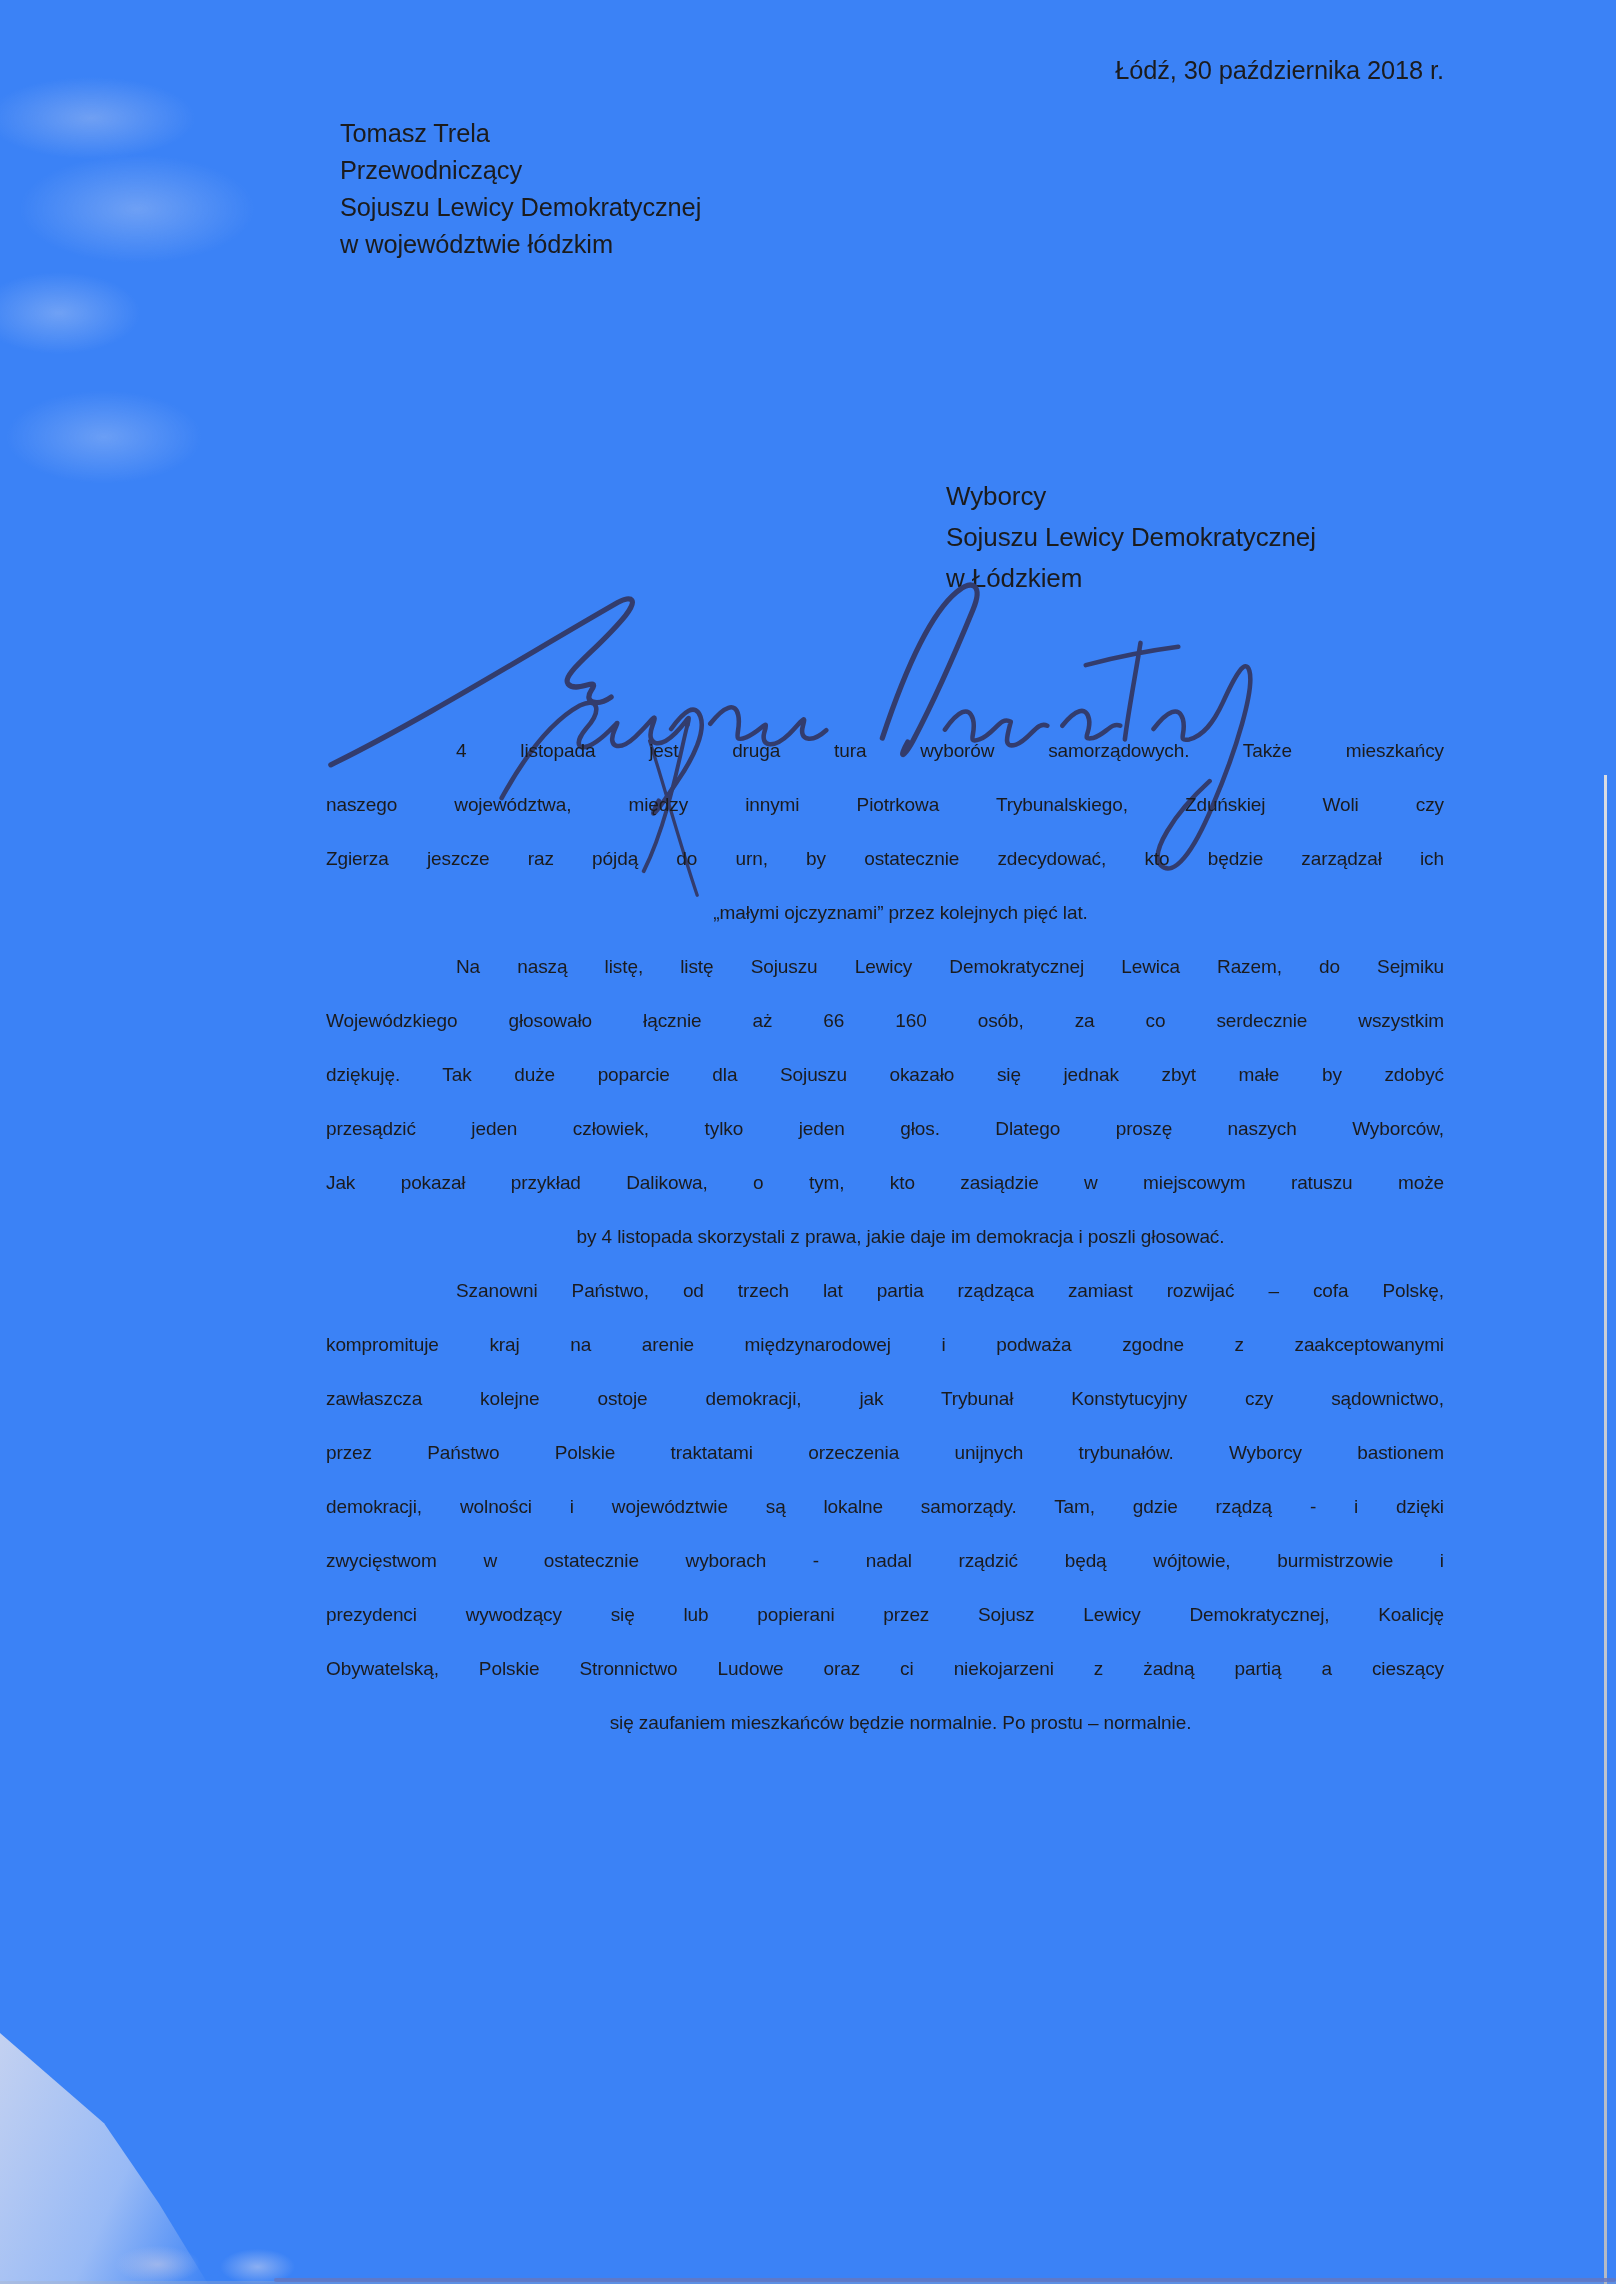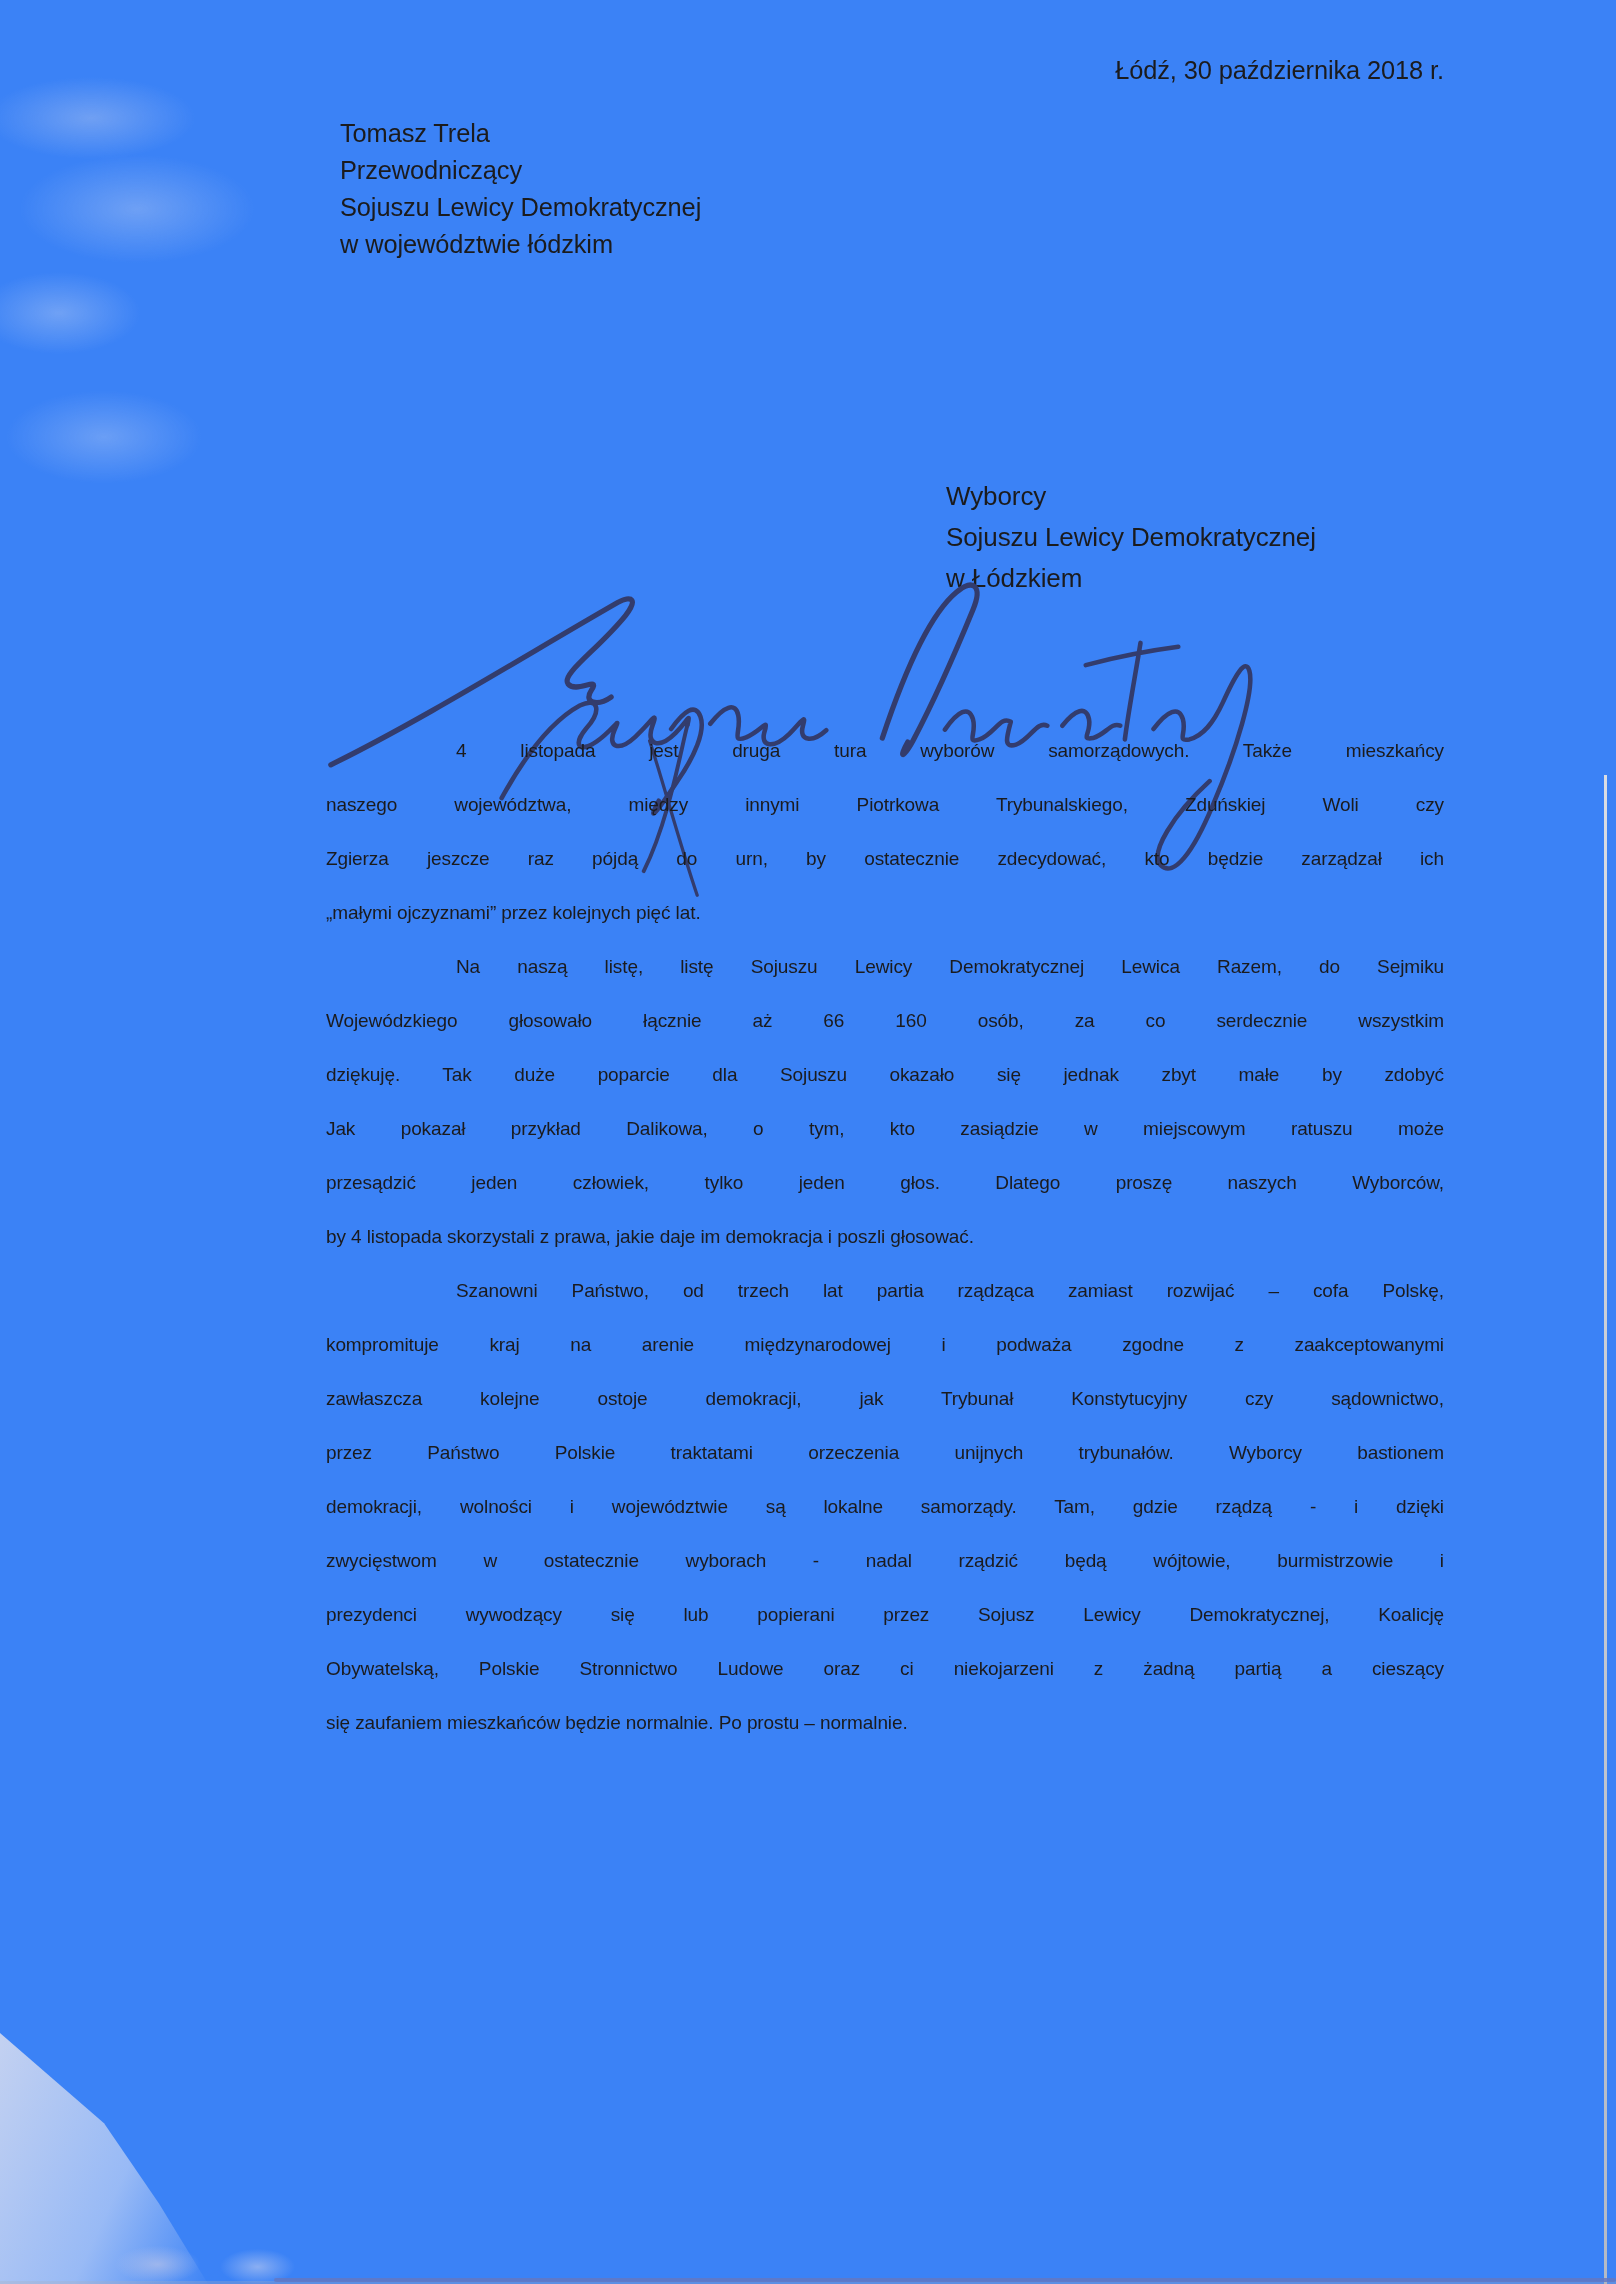--- a/index.html
+++ b/index.html
@@ -43,21 +43,21 @@
   }
   .sender{position:absolute;left:340px;top:115px;font-size:25.4px;line-height:37px;letter-spacing:-0.1px;}
   .recipient{position:absolute;left:946px;top:476px;font-size:26px;line-height:41px;font-weight:normal;letter-spacing:-0.1px;}
   .body-text{
     position:absolute;left:326px;top:724px;width:1118px;
     font-size:19px;letter-spacing:-0.1px;
   }
   .bl{height:54px;line-height:54px;white-space:nowrap;}
   .bl.j{white-space:normal;text-align:justify;text-align-last:justify;}
   .bl.ind{text-indent:130px;}
-  .bl.pend{white-space:nowrap;text-align:left;}
+  .bl.pend{white-space:nowrap;text-align:center;margin-left:31px;}
   
   .signature{position:absolute;left:306px;top:566px;width:991px;height:339px;}
   .signature path{fill:none;stroke:#333c6d;stroke-linecap:round;stroke-linejoin:round;}
 </style>
 </head>
 <body>
 
 <div class="page">
 
   <div class="artifact artifact-topleft"></div>
@@ -97,22 +97,22 @@
   </svg>
 
   <div class="body-text">
     <div class="bl j ind">4 listopada jest druga tura wyborów samorządowych. Także mieszkańcy</div>
     <div class="bl j">naszego województwa, między innymi Piotrkowa Trybunalskiego, Zduńskiej Woli czy</div>
     <div class="bl j">Zgierza jeszcze raz pójdą do urn, by ostatecznie zdecydować, kto będzie zarządzał ich</div>
     <div class="bl pend">„małymi ojczyznami” przez kolejnych pięć lat.</div>
     <div class="bl j ind">Na naszą listę, listę Sojuszu Lewicy Demokratycznej Lewica Razem, do Sejmiku</div>
     <div class="bl j">Wojewódzkiego głosowało łącznie aż 66 160 osób, za co serdecznie wszystkim</div>
     <div class="bl j">dziękuję. Tak duże poparcie dla Sojuszu okazało się jednak zbyt małe by zdobyć</div>
+    <div class="bl j">przesądzić jeden człowiek, tylko jeden głos. Dlatego proszę naszych Wyborców,</div>
     <div class="bl j">Jak pokazał przykład Dalikowa, o tym, kto zasiądzie w miejscowym ratuszu może</div>
-    <div class="bl j">przesądzić jeden człowiek, tylko jeden głos. Dlatego proszę naszych Wyborców,</div>
     <div class="bl pend">by 4 listopada skorzystali z prawa, jakie daje im demokracja i poszli głosować.</div>
     <div class="bl j ind">Szanowni Państwo, od trzech lat partia rządząca zamiast rozwijać – cofa Polskę,</div>
     <div class="bl j">kompromituje kraj na arenie międzynarodowej i podważa zgodne z zaakceptowanymi</div>
     <div class="bl j">zawłaszcza kolejne ostoje demokracji, jak Trybunał Konstytucyjny czy sądownictwo,</div>
     <div class="bl j">przez Państwo Polskie traktatami orzeczenia unijnych trybunałów. Wyborcy bastionem</div>
     <div class="bl j">demokracji, wolności i województwie są lokalne samorządy. Tam, gdzie rządzą - i dzięki</div>
     <div class="bl j">zwycięstwom w ostatecznie wyborach - nadal rządzić będą wójtowie, burmistrzowie i</div>
     <div class="bl j">prezydenci wywodzący się lub popierani przez Sojusz Lewicy Demokratycznej, Koalicję</div>
     <div class="bl j">Obywatelską, Polskie Stronnictwo Ludowe oraz ci niekojarzeni z żadną partią a cieszący</div>
     <div class="bl pend">się zaufaniem mieszkańców będzie normalnie. Po prostu – normalnie.</div>

